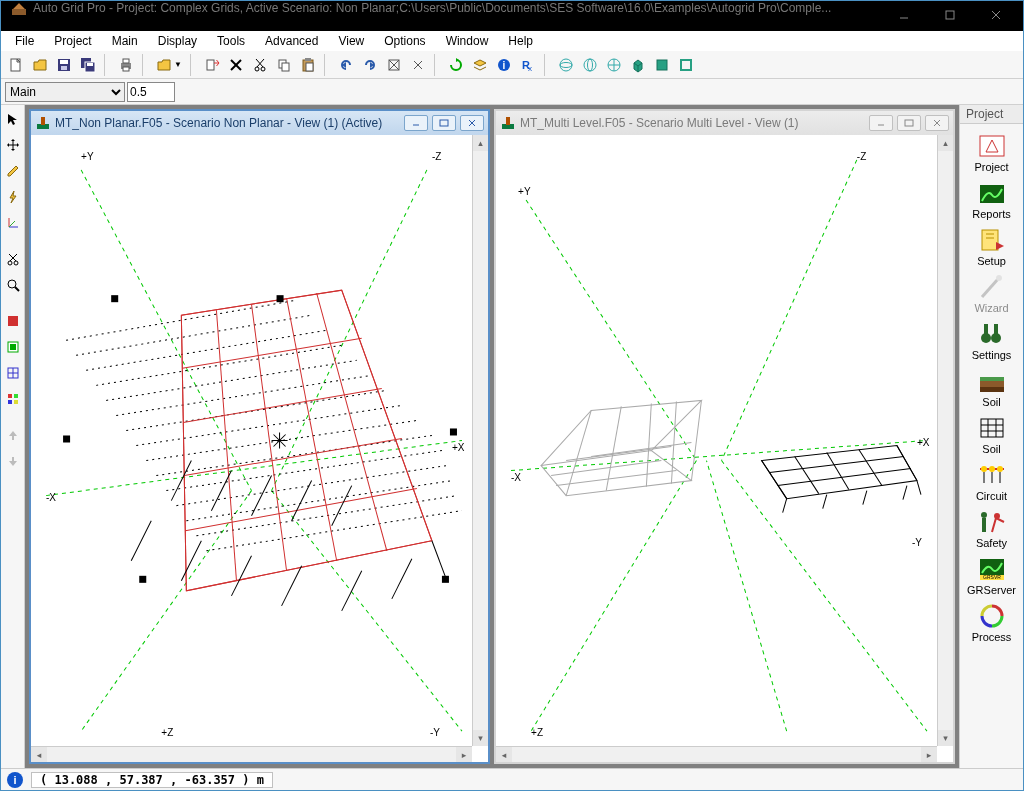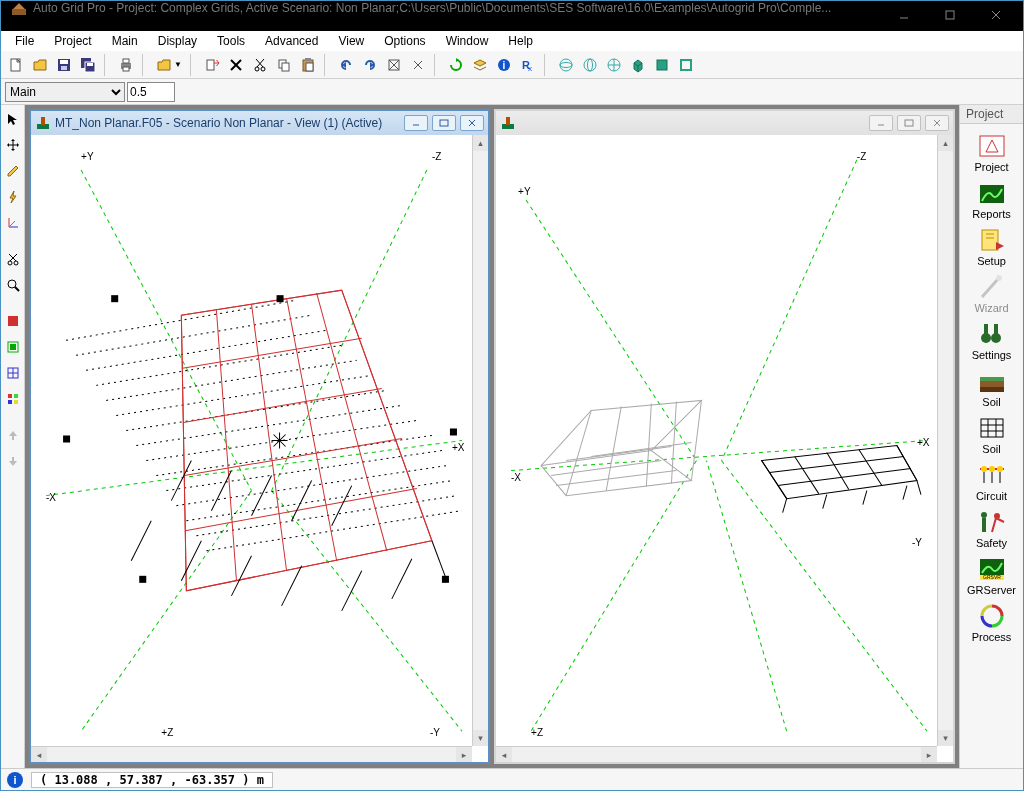--- a/index.html
+++ b/index.html
@@ -499,20 +499,21 @@
           <div class="hscroll"></div>
         </div>
       </div>
 
       <div class="child-window inactive">
         <div class="child-title">
           <svg width="16" height="16">
               <rect x="2" y="9" width="12" height="5" fill="#0a7a40"></rect>
               <rect x="6" y="2" width="4" height="8" fill="#b05000"></rect>
             </svg>
+          <span>MT_Multi Level.F05 - Scenario Multi Level - View (1)</span>
           <span class="spacer"></span>
           <div class="cw-btn">
               <svg width="10" height="8">
                 <line x1="2" y1="6" x2="8" y2="6" stroke="#888"></line>
               </svg>
             </div>
           <div class="cw-btn">
               <svg width="10" height="8">
                 <rect x="1" y="1" width="8" height="6" fill="none" stroke="#888"></rect>
               </svg>

